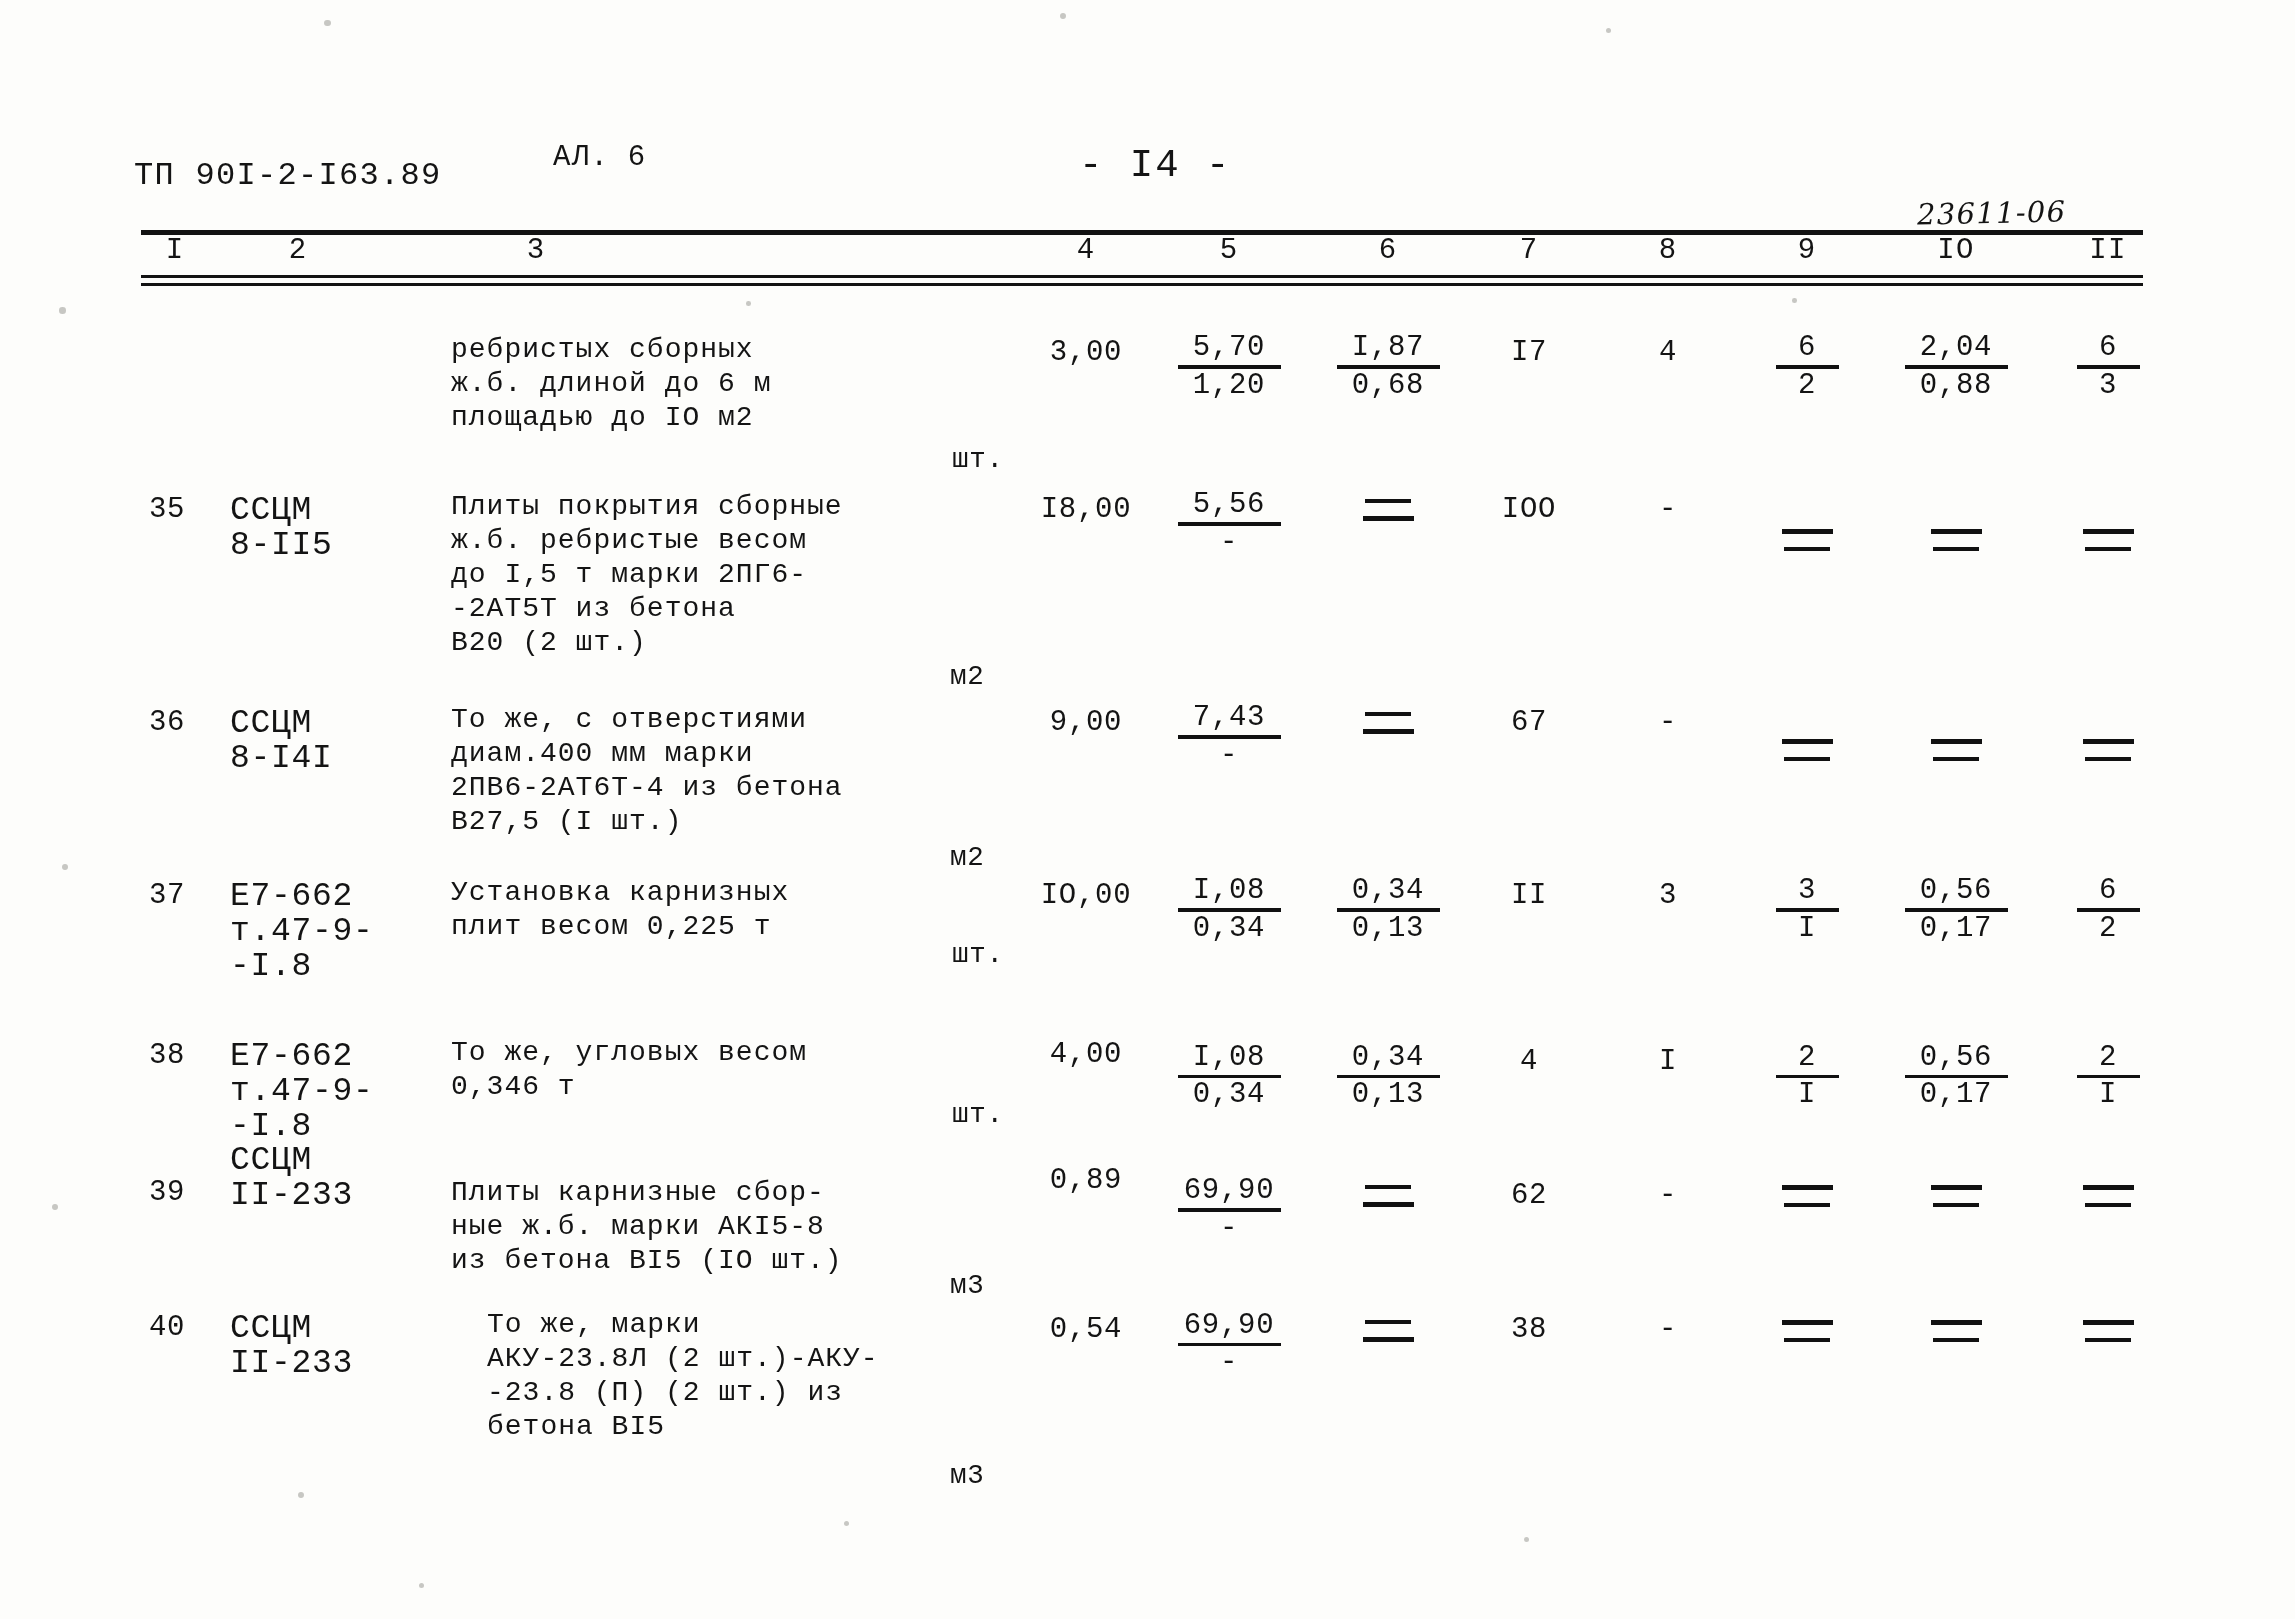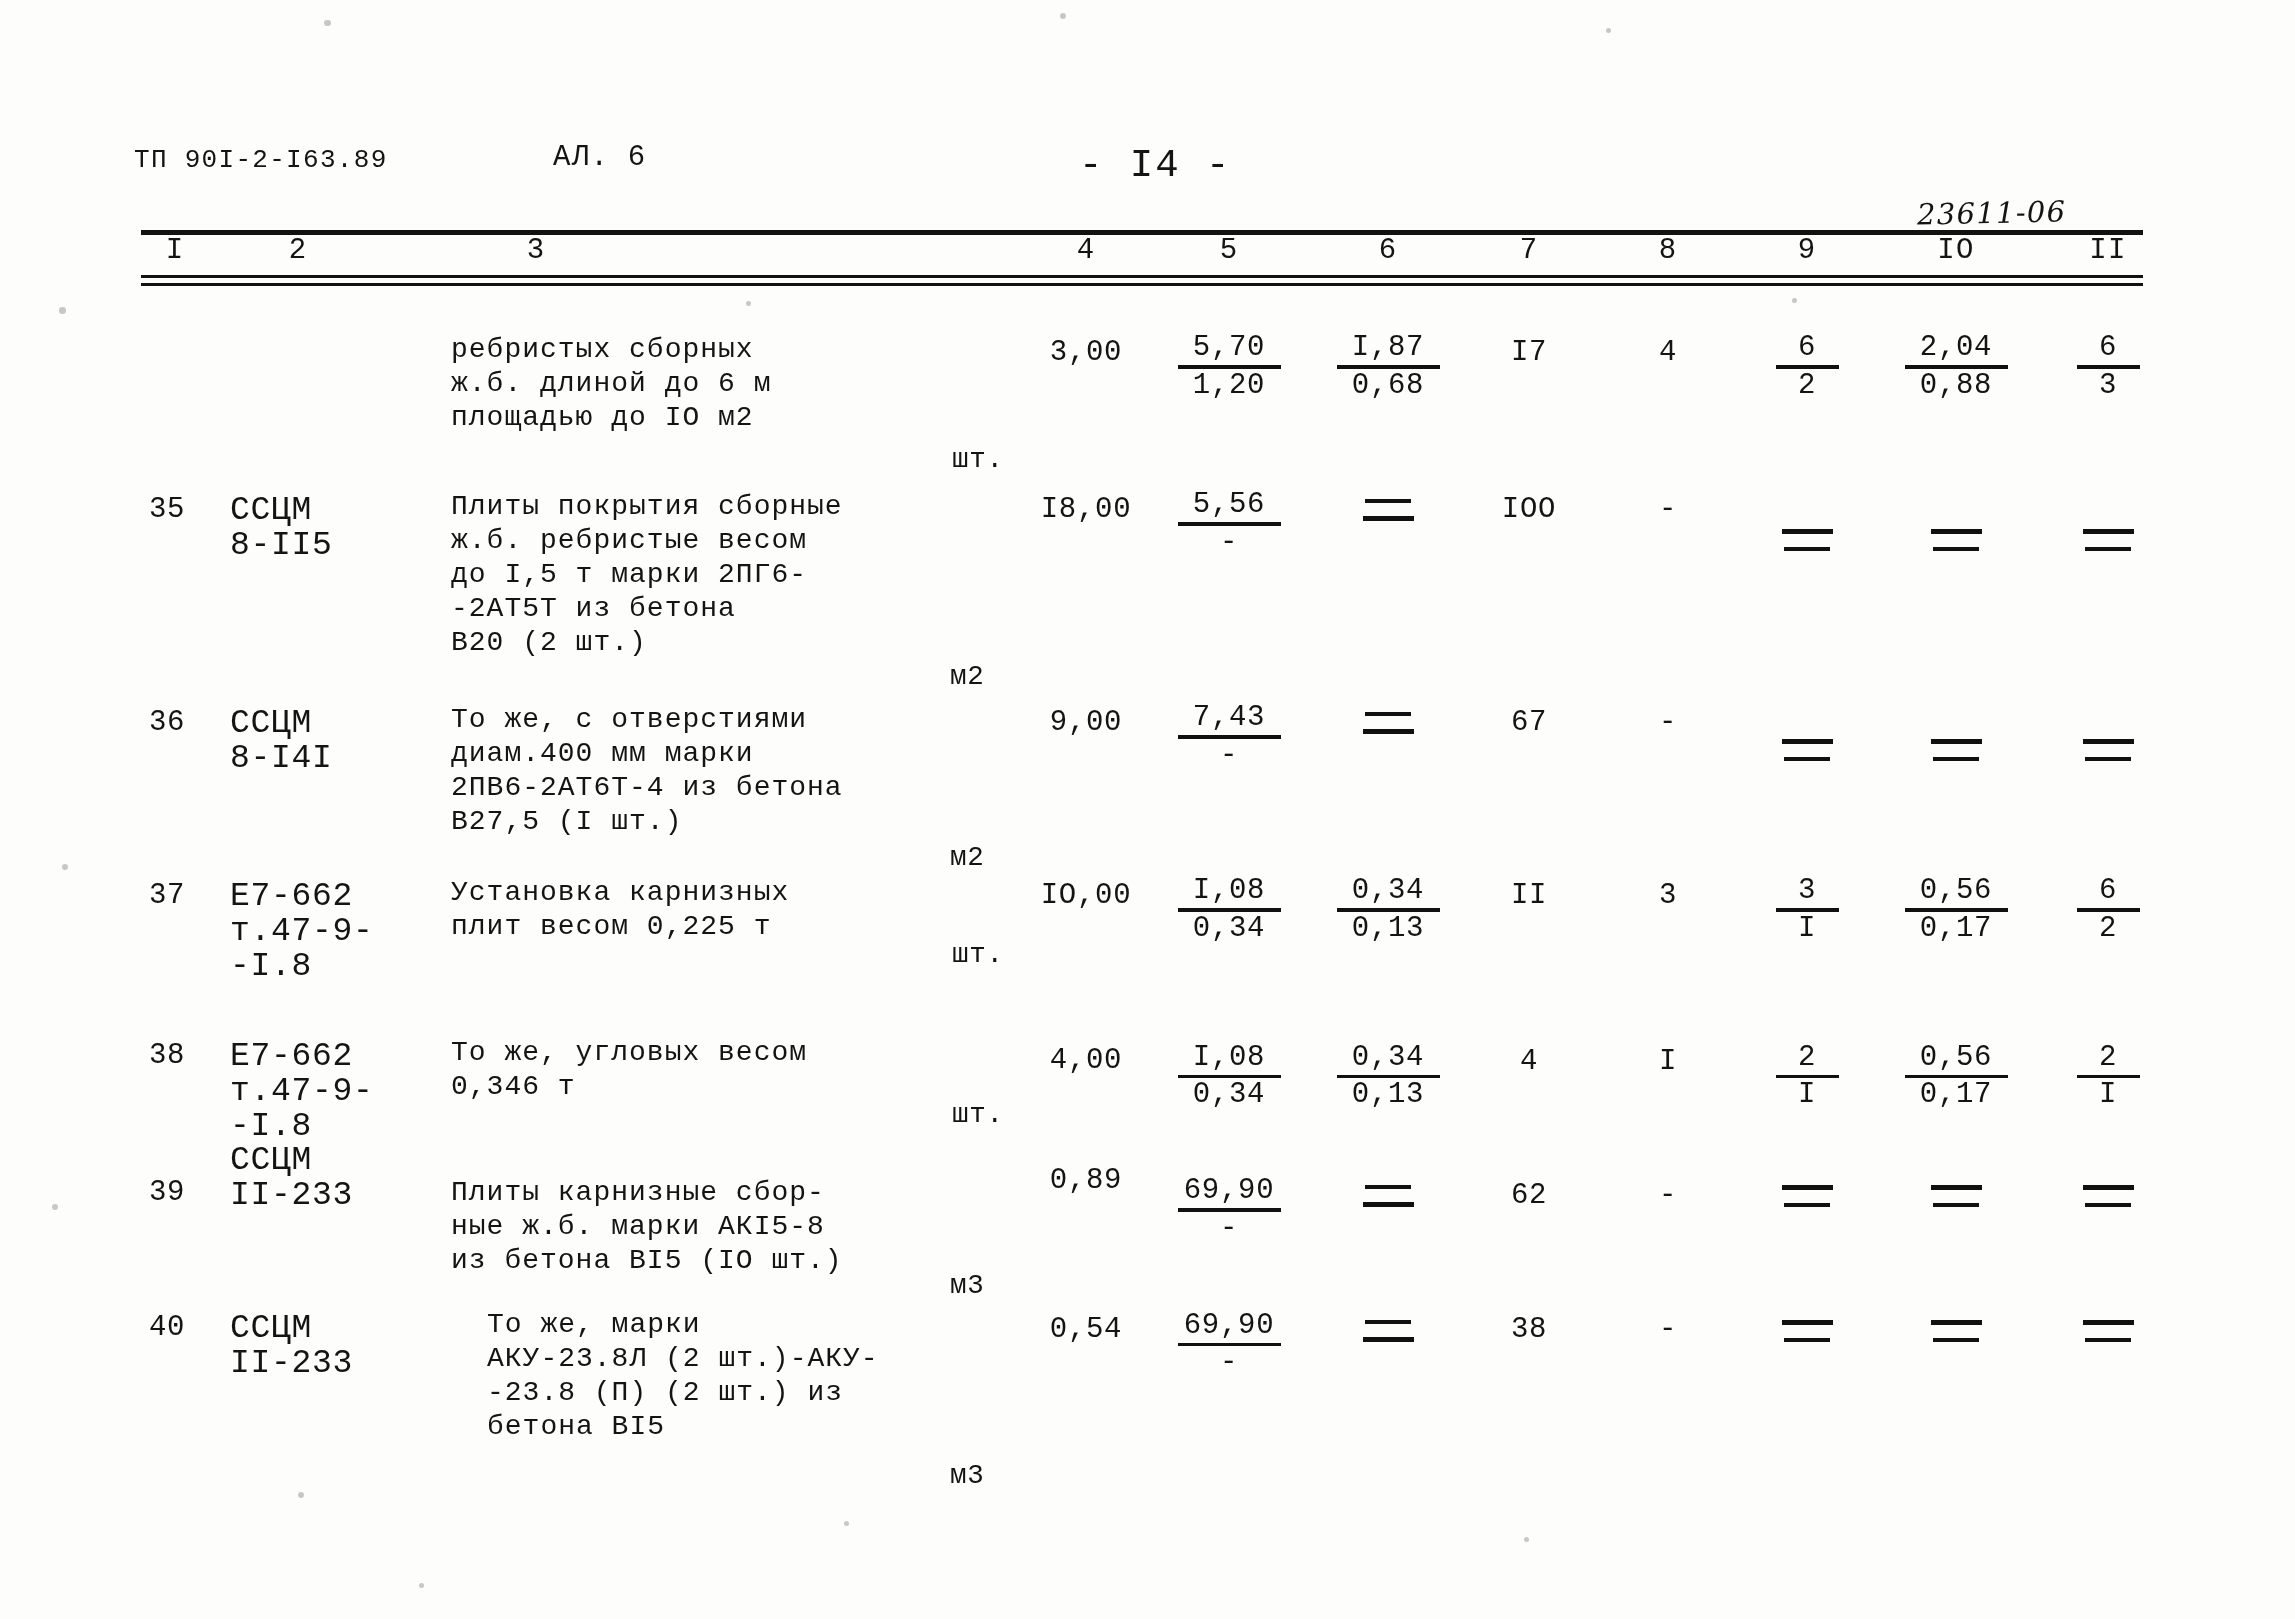--- a/index.html
+++ b/index.html
@@ -32,22 +32,22 @@
   .hdr {
     position: absolute;
     top: 141px;
     left: 0;
     width: 100%;
     height: 46px;
   }
   .hdr-doc {
     position: absolute;
     left: 134px;
-    top: 4px;
-    font-size: 26px;
+    top: 16px;
+    font-size: 32px;
     letter-spacing: 1.3px;
     white-space: nowrap;
   }
   .hdr-album {
     position: absolute;
     left: 553px;
     top: 0;
     font-size: 29px;
     letter-spacing: 1.3px;
     white-space: nowrap;
@@ -415,21 +415,21 @@
     </div>
 
     <div class="row" style="top:729px;">
       <div class="c-num" style="top:2.6px;">38</div>
       <div class="c-code" style="top:2.6px;">Е7-662
 т.47-9-
 -I.8</div>
       <div class="c-desc" style="top:0;">То же, угловых весом
 0,346 т</div>
       <div class="c-unit" style="left:952px;top:63px;">шт.</div>
-      <div class="c-qty" style="left:1086px;top:8px;">4,00</div>
+      <div class="c-qty" style="left:1086px;top:2px;">4,00</div>
 
       <div class="frac" style="left:1229px;top:6.5px;">
         <div class="num">I,08</div>
         <div class="bar"></div>
         <div class="den">0,34</div>
       </div>
 
       <div class="frac" style="left:1388px;top:6.5px;">
         <div class="num">0,34</div>
         <div class="bar"></div>

